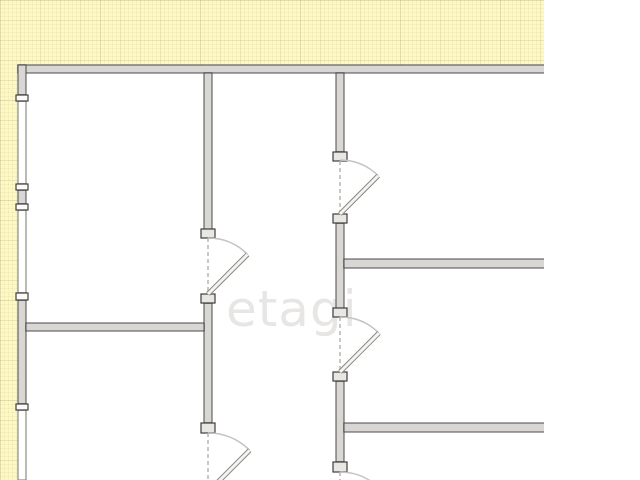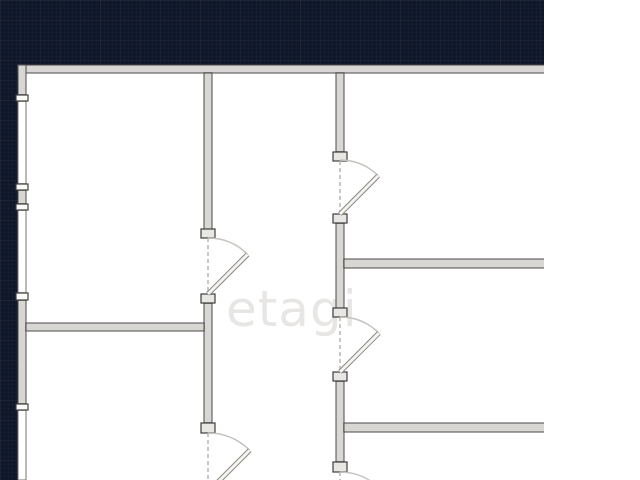--- a/index.html
+++ b/index.html
@@ -1,19 +1,19 @@
 <!DOCTYPE html>
 <html style="--wall-fill: #D9D7D3; --wall-outline: #4B4B4B; --roof-color: #F0A23A; --pane-color: #2E9FC0;"><head>
 <meta charset="utf-8">
 <style>
   html,body{margin:0;padding:0;}
   body{font-family:"DejaVu Sans","Liberation Sans",sans-serif;}
   #stage{
     position:relative;width:544px;height:480px;overflow:hidden;
-    background:#0f172a;
+    background:#fef9c3;
   }
   
   .grid{
     position:absolute;inset:0;
     background-image:
       repeating-linear-gradient(to right,  rgba(95,95,85,0.055) 0 1px, transparent 1px 4px),
       repeating-linear-gradient(to bottom, rgba(95,95,85,0.055) 0 1px, transparent 1px 4px),
       repeating-linear-gradient(to right,  rgba(95,95,85,0.075) 0 1px, transparent 1px 20px),
       repeating-linear-gradient(to bottom, rgba(95,95,85,0.075) 0 1px, transparent 1px 20px),
       repeating-linear-gradient(to right,  rgba(95,95,85,0.06) 0 1px, transparent 1px 100px),

